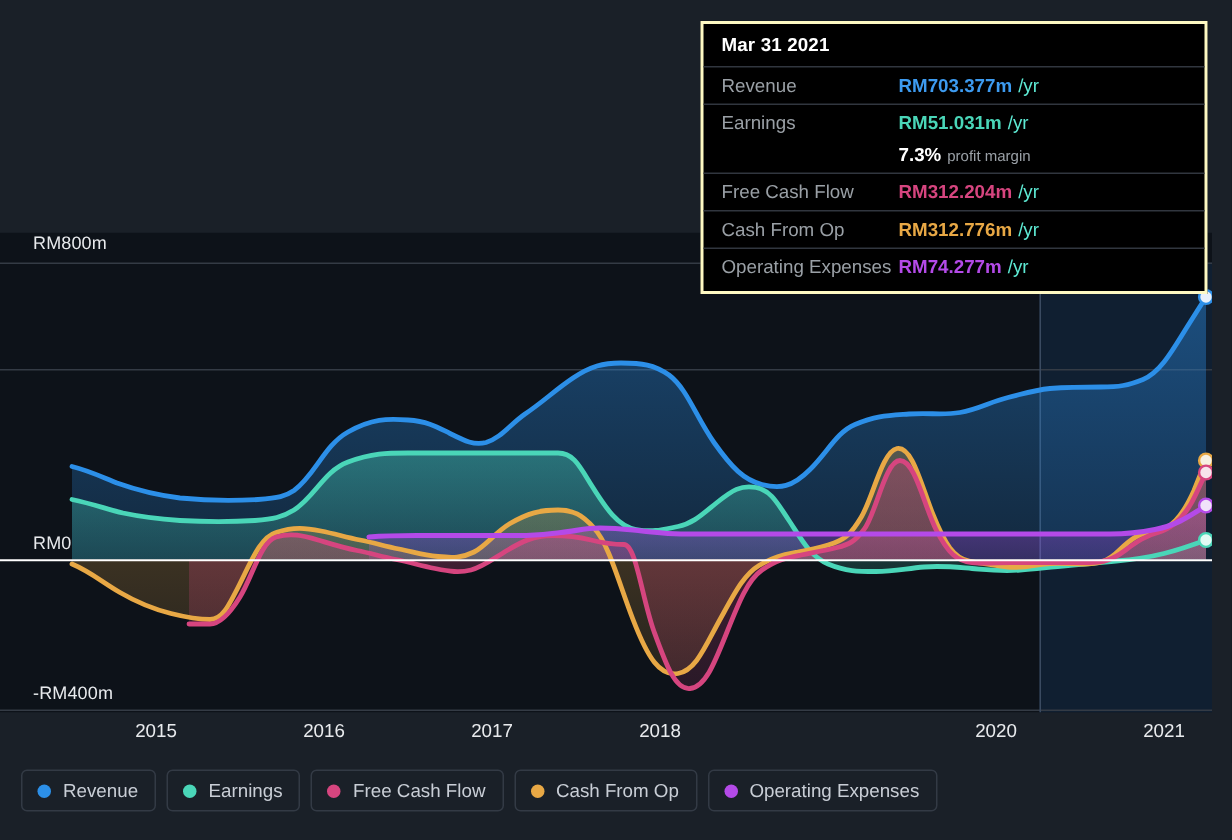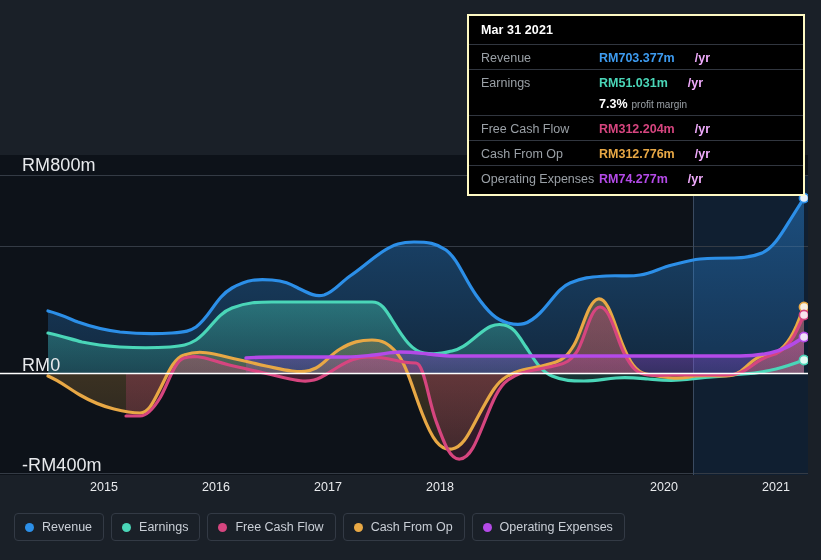--- a/index.html
+++ b/index.html
@@ -12,21 +12,21 @@
   #root { position: relative; width: 821px; height: 560px; background: #1a2028; }
 
   
   #chart-area {
     position: absolute; left: 0; top: 155px; width: 808px; height: 320px;
   }
   #svg-chart { display: block; }
 
   
   .y-label {
-    position: absolute; color: #e8eaed; font-size: 18px;
+    position: absolute; color: #e8eaed; font-size: 12px;
     letter-spacing: .1px; white-space: nowrap;
   }
   #y-top   { left: 22px; top: 155px; }
   #y-zero  { left: 22px; top: 355px; }
   #y-bot   { left: 22px; top: 455px; }
 
   
   #x-axis { position: absolute; left: 0; top: 480px; width: 821px; height: 24px; }
   .x-label {
     position: absolute; color: #e8eaed; font-size: 12.5px;
@@ -47,21 +47,21 @@
     display: flex; align-items: baseline;
     border-top: 1px solid #31363f;
     padding: 3px 12px 3px 12px; min-height: 17px;
   }
   .tt-row.noline { border-top: none; padding-top: 0; }
   .tt-key {
     color: #9aa0a6; font-size: 12.5px; width: 118px; flex: none;
     white-space: nowrap;
   }
   .tt-val { font-size: 12.5px; font-weight: bold; white-space: nowrap; }
-  .tt-unit { color: #f0abfc; font-size: 12.5px; margin-left: 20px; font-weight: bold; }
+  .tt-unit { color: #5eead4; font-size: 12.5px; margin-left: 4px; font-weight: normal; }
   .tt-sub { color: #9aa0a6; font-size: 10px; margin-left: 4px; font-weight: normal; }
 
   
   #legend {
     position: absolute; left: 14px; top: 513px;
     display: flex; gap: 7px; align-items: center;
   }
   .legend-item {
     display: flex; align-items: center; gap: 8px;
     border: 1px solid #333a45; border-radius: 4px;

